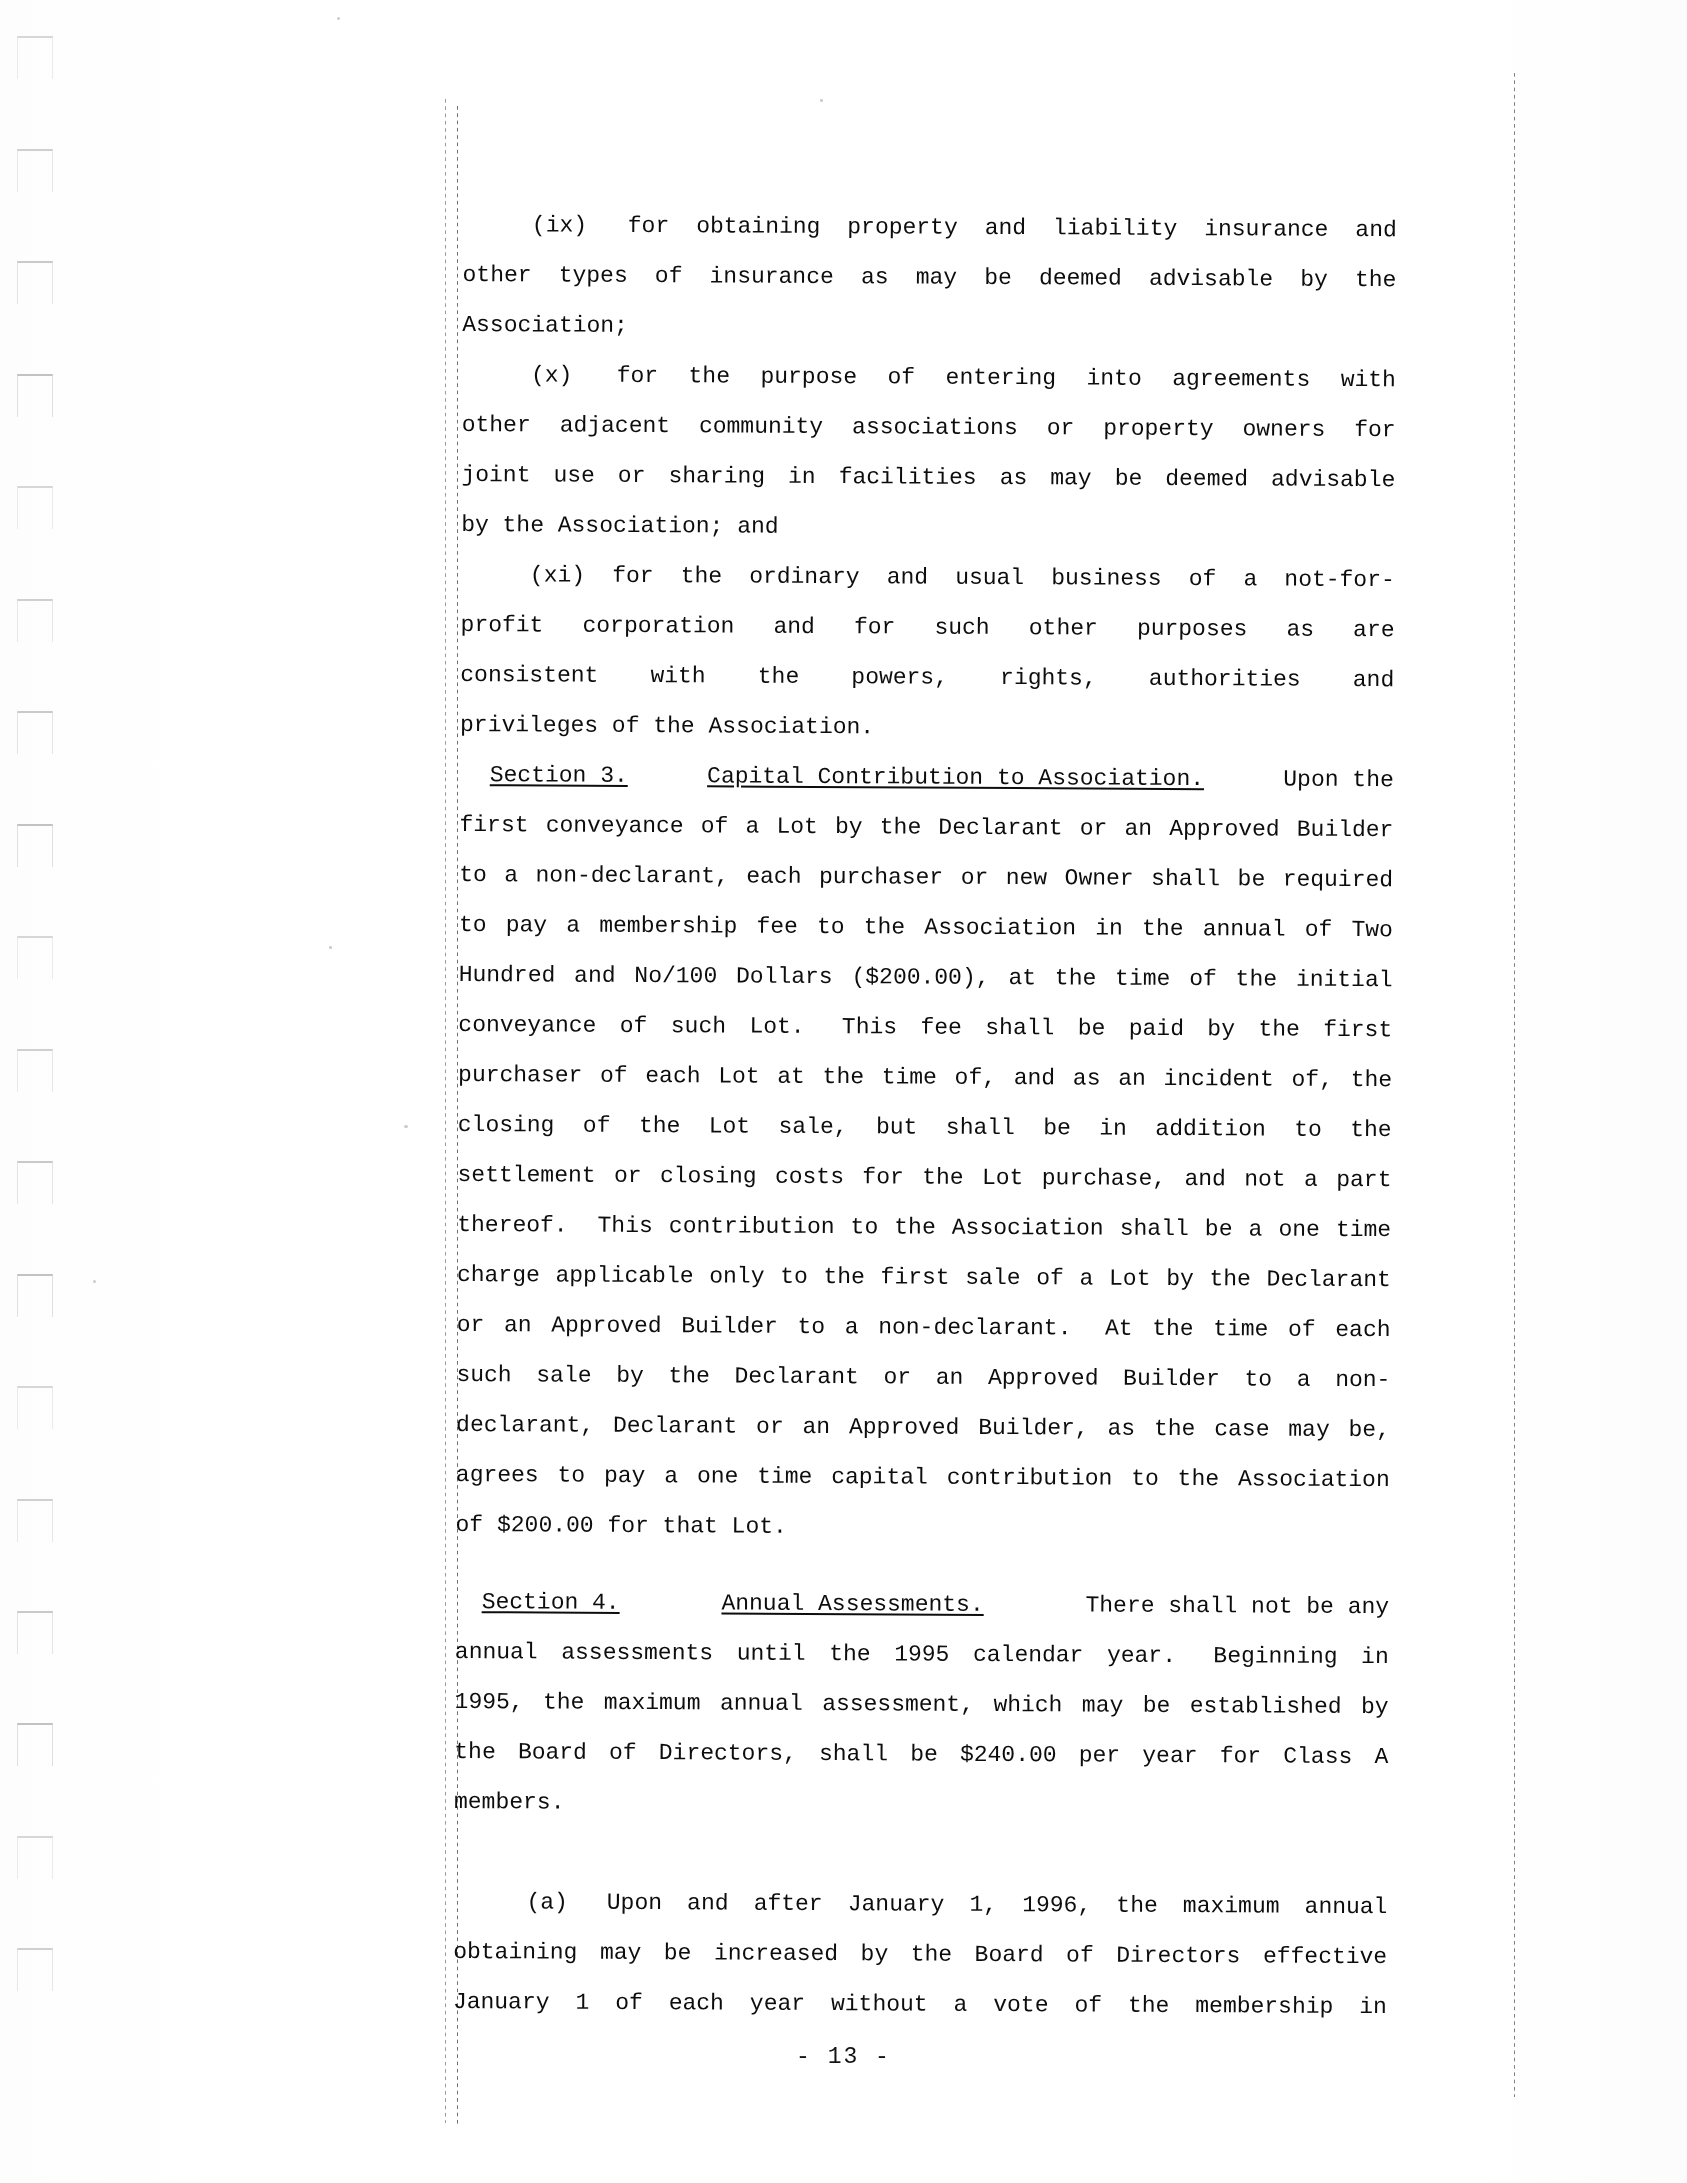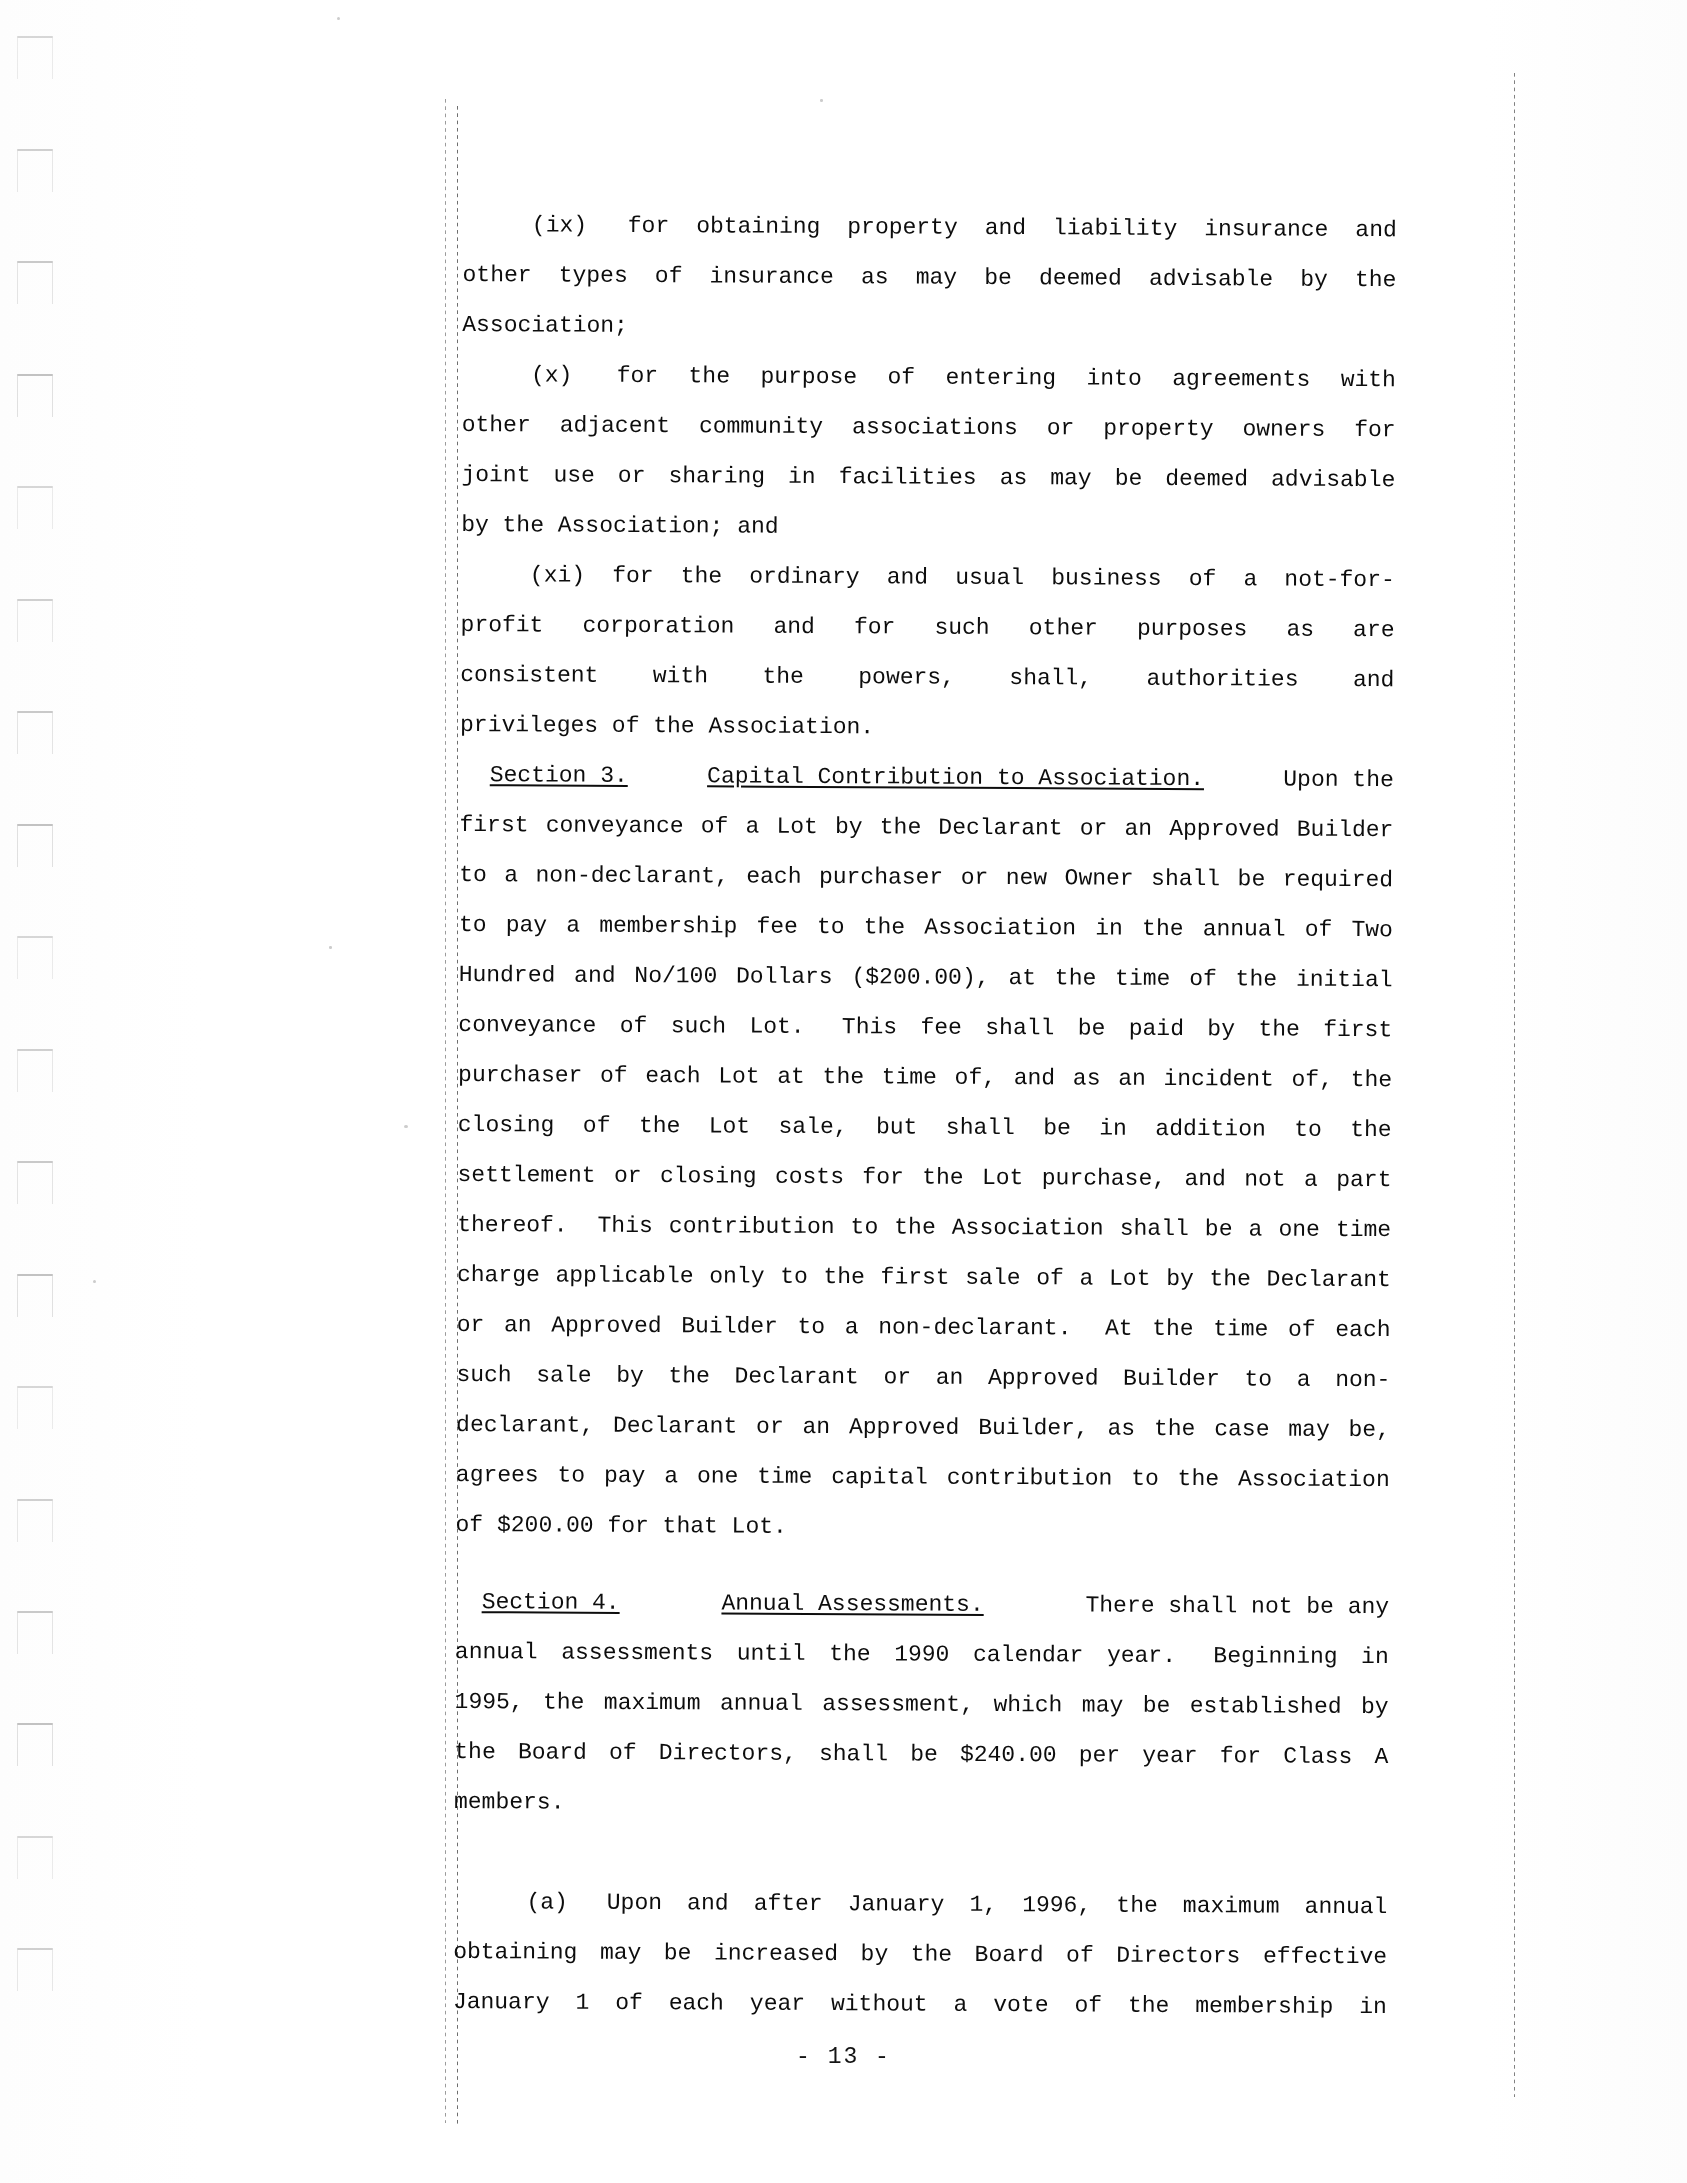--- a/index.html
+++ b/index.html
@@ -170,41 +170,41 @@
   <div class="doc-body" id="doc-body">
       <div class="line just" style="padding-left: 69px;"><span>(ix)</span><span> for</span><span>obtaining</span><span>property</span><span>and</span><span>liability</span><span>insurance</span><span>and</span></div>
       <div class="line just"><span>other</span><span>types</span><span>of</span><span>insurance</span><span>as</span><span>may</span><span>be</span><span>deemed</span><span>advisable</span><span>by</span><span>the</span></div>
       <div class="line left">Association;</div>
       <div class="line just" style="padding-left: 69px;"><span>(x)</span><span> for</span><span>the</span><span>purpose</span><span>of</span><span>entering</span><span>into</span><span>agreements</span><span>with</span></div>
       <div class="line just"><span>other</span><span>adjacent</span><span>community</span><span>associations</span><span>or</span><span>property</span><span>owners</span><span>for</span></div>
       <div class="line just"><span>joint</span><span>use</span><span>or</span><span>sharing</span><span>in</span><span>facilities</span><span>as</span><span>may</span><span>be</span><span>deemed</span><span>advisable</span></div>
       <div class="line left">by the Association; and</div>
       <div class="line just" style="padding-left: 69px;"><span>(xi)</span><span>for</span><span>the</span><span>ordinary</span><span>and</span><span>usual</span><span>business</span><span>of</span><span>a</span><span>not-for-</span></div>
       <div class="line just"><span>profit</span><span>corporation</span><span>and</span><span>for</span><span>such</span><span>other</span><span>purposes</span><span>as</span><span>are</span></div>
-      <div class="line just"><span>consistent</span><span>with</span><span>the</span><span>powers,</span><span>shall,</span><span>authorities</span><span>and</span></div>
+      <div class="line just"><span>consistent</span><span>with</span><span>the</span><span>powers,</span><span>rights,</span><span>authorities</span><span>and</span></div>
       <div class="line left">privileges of the Association.</div>
       <div class="line just" style="padding-left: 30px;"><span class="u">Section 3.</span><span class="u">Capital Contribution to Association.</span><span>Upon the</span></div>
       <div class="line just"><span>first</span><span>conveyance</span><span>of</span><span>a</span><span>Lot</span><span>by</span><span>the</span><span>Declarant</span><span>or</span><span>an</span><span>Approved</span><span>Builder</span></div>
       <div class="line just"><span>to</span><span>a</span><span>non-declarant,</span><span>each</span><span>purchaser</span><span>or</span><span>new</span><span>Owner</span><span>shall</span><span>be</span><span>required</span></div>
       <div class="line just"><span>to</span><span>pay</span><span>a</span><span>membership</span><span>fee</span><span>to</span><span>the</span><span>Association</span><span>in</span><span>the</span><span>annual</span><span>of</span><span>Two</span></div>
       <div class="line just"><span>Hundred</span><span>and</span><span>No/100</span><span>Dollars</span><span>($200.00),</span><span>at</span><span>the</span><span>time</span><span>of</span><span>the</span><span>initial</span></div>
       <div class="line just"><span>conveyance</span><span>of</span><span>such</span><span>Lot.</span><span> This</span><span>fee</span><span>shall</span><span>be</span><span>paid</span><span>by</span><span>the</span><span>first</span></div>
       <div class="line just"><span>purchaser</span><span>of</span><span>each</span><span>Lot</span><span>at</span><span>the</span><span>time</span><span>of,</span><span>and</span><span>as</span><span>an</span><span>incident</span><span>of,</span><span>the</span></div>
       <div class="line just"><span>closing</span><span>of</span><span>the</span><span>Lot</span><span>sale,</span><span>but</span><span>shall</span><span>be</span><span>in</span><span>addition</span><span>to</span><span>the</span></div>
       <div class="line just"><span>settlement</span><span>or</span><span>closing</span><span>costs</span><span>for</span><span>the</span><span>Lot</span><span>purchase,</span><span>and</span><span>not</span><span>a</span><span>part</span></div>
       <div class="line just"><span>thereof.</span><span> This</span><span>contribution</span><span>to</span><span>the</span><span>Association</span><span>shall</span><span>be</span><span>a</span><span>one</span><span>time</span></div>
       <div class="line just"><span>charge</span><span>applicable</span><span>only</span><span>to</span><span>the</span><span>first</span><span>sale</span><span>of</span><span>a</span><span>Lot</span><span>by</span><span>the</span><span>Declarant</span></div>
       <div class="line just"><span>or</span><span>an</span><span>Approved</span><span>Builder</span><span>to</span><span>a</span><span>non-declarant.</span><span> At</span><span>the</span><span>time</span><span>of</span><span>each</span></div>
       <div class="line just"><span>such</span><span>sale</span><span>by</span><span>the</span><span>Declarant</span><span>or</span><span>an</span><span>Approved</span><span>Builder</span><span>to</span><span>a</span><span>non-</span></div>
       <div class="line just"><span>declarant,</span><span>Declarant</span><span>or</span><span>an</span><span>Approved</span><span>Builder,</span><span>as</span><span>the</span><span>case</span><span>may</span><span>be,</span></div>
       <div class="line just"><span>agrees</span><span>to</span><span>pay</span><span>a</span><span>one</span><span>time</span><span>capital</span><span>contribution</span><span>to</span><span>the</span><span>Association</span></div>
       <div class="line left">of $200.00 for that Lot.</div>
       <div class="blank" style="height: 26.5px;"></div>
       <div class="line just" style="padding-left: 26.5px;"><span class="u">Section 4.</span><span class="u">Annual Assessments.</span><span>There shall not be any</span></div>
-      <div class="line just"><span>annual</span><span>assessments</span><span>until</span><span>the</span><span>1990</span><span>calendar</span><span>year.</span><span> Beginning</span><span>in</span></div>
+      <div class="line just"><span>annual</span><span>assessments</span><span>until</span><span>the</span><span>1995</span><span>calendar</span><span>year.</span><span> Beginning</span><span>in</span></div>
       <div class="line just"><span>1995,</span><span>the</span><span>maximum</span><span>annual</span><span>assessment,</span><span>which</span><span>may</span><span>be</span><span>established</span><span>by</span></div>
       <div class="line just"><span>the</span><span>Board</span><span>of</span><span>Directors,</span><span>shall</span><span>be</span><span>$240.00</span><span>per</span><span>year</span><span>for</span><span>Class</span><span>A</span></div>
       <div class="line left">members.</div>
       <div class="blank" style="height: 50px;"></div>
       <div class="line just" style="padding-left: 73px;"><span>(a)</span><span> Upon</span><span>and</span><span>after</span><span>January</span><span>1,</span><span>1996,</span><span>the</span><span>maximum</span><span>annual</span></div>
       <div class="line just"><span>obtaining</span><span>may</span><span>be</span><span>increased</span><span>by</span><span>the</span><span>Board</span><span>of</span><span>Directors</span><span>effective</span></div>
       <div class="line just"><span>January</span><span>1</span><span>of</span><span>each</span><span>year</span><span>without</span><span>a</span><span>vote</span><span>of</span><span>the</span><span>membership</span><span>in</span></div>
     </div>
 
   <div class="page-number">- 13 -</div>

